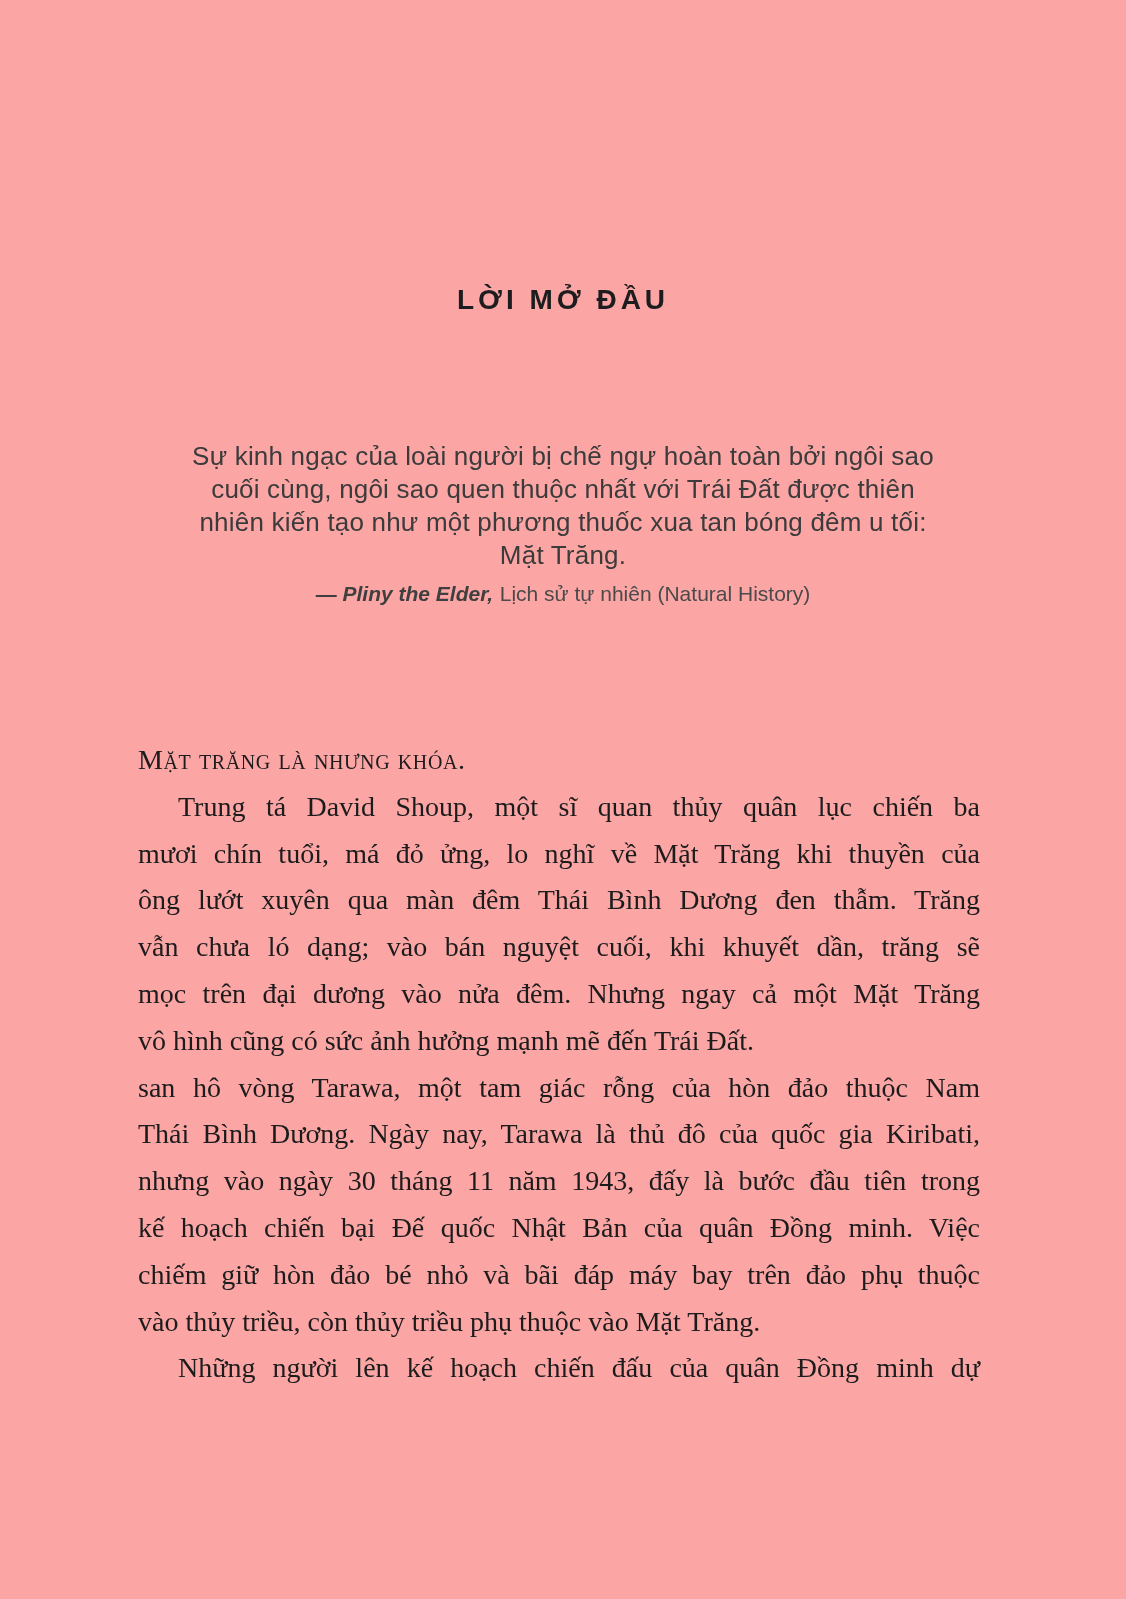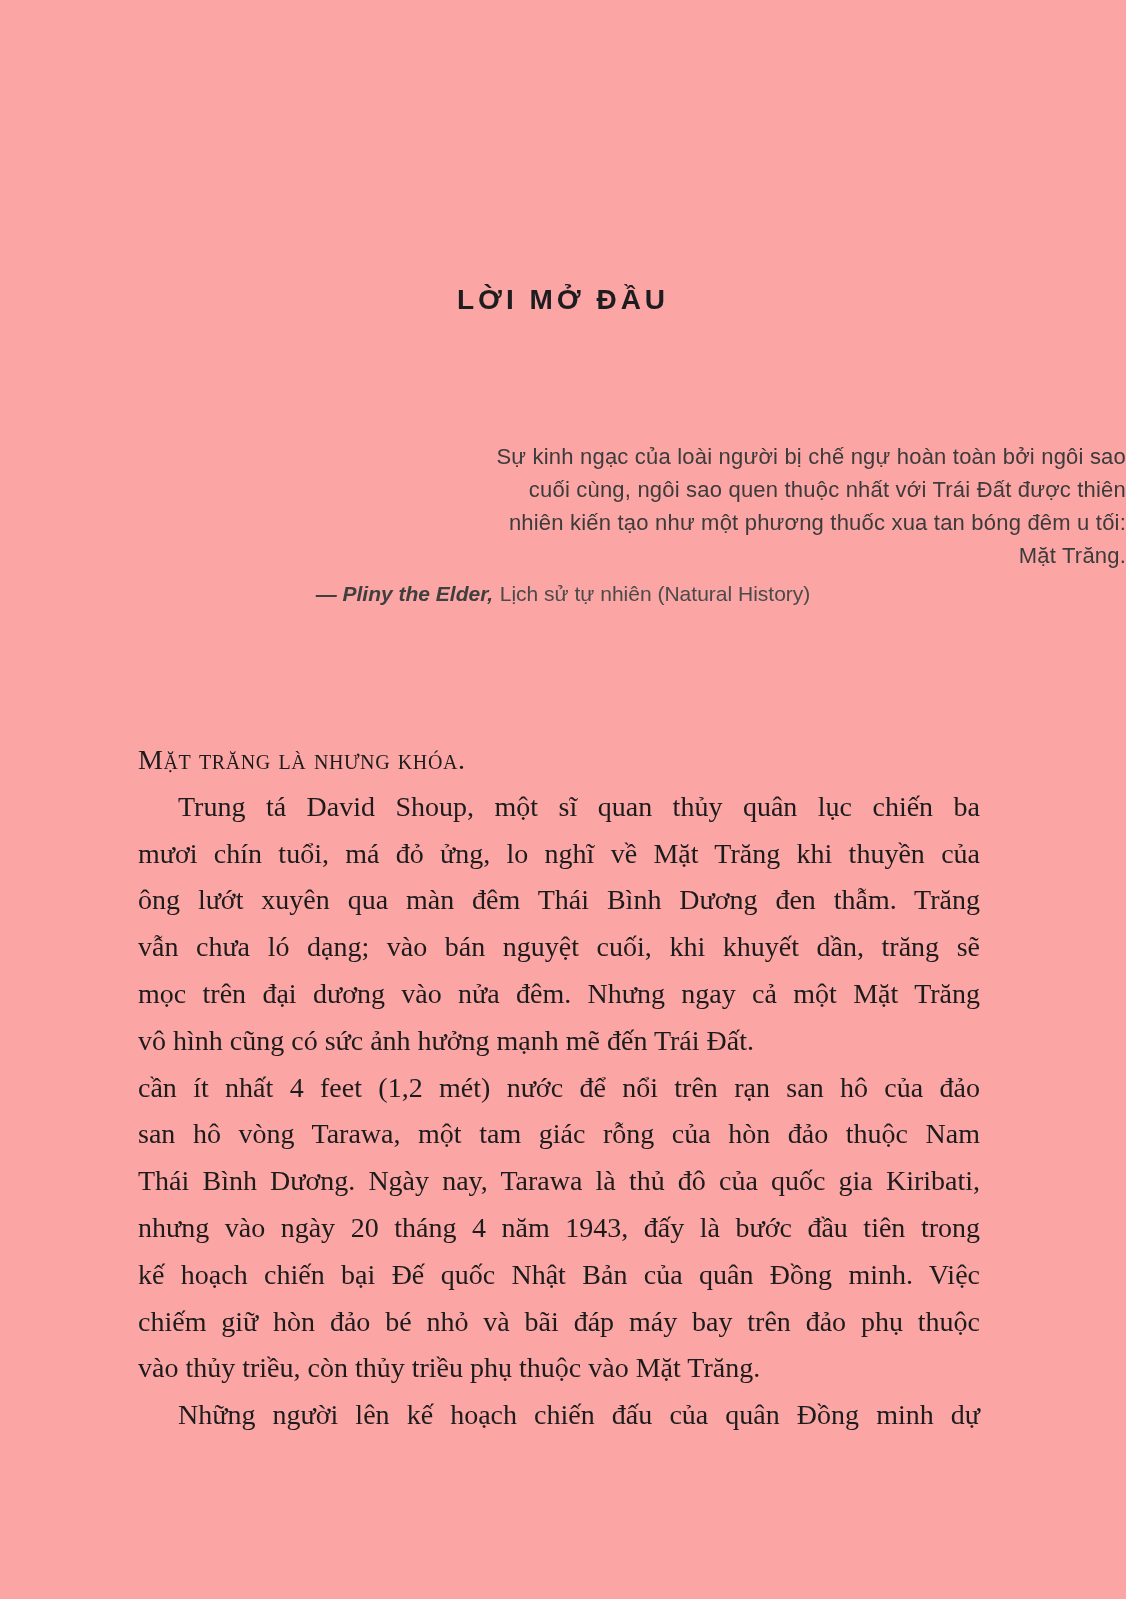--- a/index.html
+++ b/index.html
@@ -27,24 +27,24 @@
     font-weight: 700;
     letter-spacing: 4px;
     color: #1d1d1f;
     line-height: 1;
   }
   .epigraph {
     position: absolute;
     top: 440px;
     left: 0;
     width: 100%;
-    text-align: right;
+    text-align: center;
     white-space: pre-line;
     font-family: "Liberation Sans", sans-serif;
-    font-size: 22px;
+    font-size: 26px;
     line-height: 33px;
     letter-spacing: 0.2px;
     color: #3b3b3b;
   }
   .attribution {
     position: absolute;
     top: 579px;
     left: 0;
     width: 100%;
     text-align: center;
@@ -98,23 +98,22 @@
   </div>
 
   <div class="body-text">
       <div class="bline smallcaps">Mặt trăng là nhưng khóa.</div>
       <div class="bline indent fill">Trung tá David Shoup, một sĩ quan thủy quân lục chiến ba</div>
       <div class="bline fill">mươi chín tuổi, má đỏ ửng, lo nghĩ về Mặt Trăng khi thuyền của</div>
       <div class="bline fill">ông lướt xuyên qua màn đêm Thái Bình Dương đen thẫm. Trăng</div>
       <div class="bline fill">vẫn chưa ló dạng; vào bán nguyệt cuối, khi khuyết dần, trăng sẽ</div>
       <div class="bline fill">mọc trên đại dương vào nửa đêm. Nhưng ngay cả một Mặt Trăng</div>
       <div class="bline">vô hình cũng có sức ảnh hưởng mạnh mẽ đến Trái Đất.</div>
-      <div class="bline fill">cần ít nhất 4 feet (1,2 mét) nước để nổi trên rạn san hô của đảo</div>
       <div class="bline fill">san hô vòng Tarawa, một tam giác rỗng của hòn đảo thuộc Nam</div>
       <div class="bline fill">Thái Bình Dương. Ngày nay, Tarawa là thủ đô của quốc gia Kiribati,</div>
-      <div class="bline fill">nhưng vào ngày 20 tháng 4 năm 1943, đấy là bước đầu tiên trong</div>
+      <div class="bline fill">nhưng vào ngày 30 tháng 11 năm 1943, đấy là bước đầu tiên trong</div>
       <div class="bline fill">kế hoạch chiến bại Đế quốc Nhật Bản của quân Đồng minh. Việc</div>
       <div class="bline fill">chiếm giữ hòn đảo bé nhỏ và bãi đáp máy bay trên đảo phụ thuộc</div>
       <div class="bline">vào thủy triều, còn thủy triều phụ thuộc vào Mặt Trăng.</div>
       <div class="bline indent fill">Những người lên kế hoạch chiến đấu của quân Đồng minh dự</div>
     </div>
 
 </div>
 
 </body></html>

